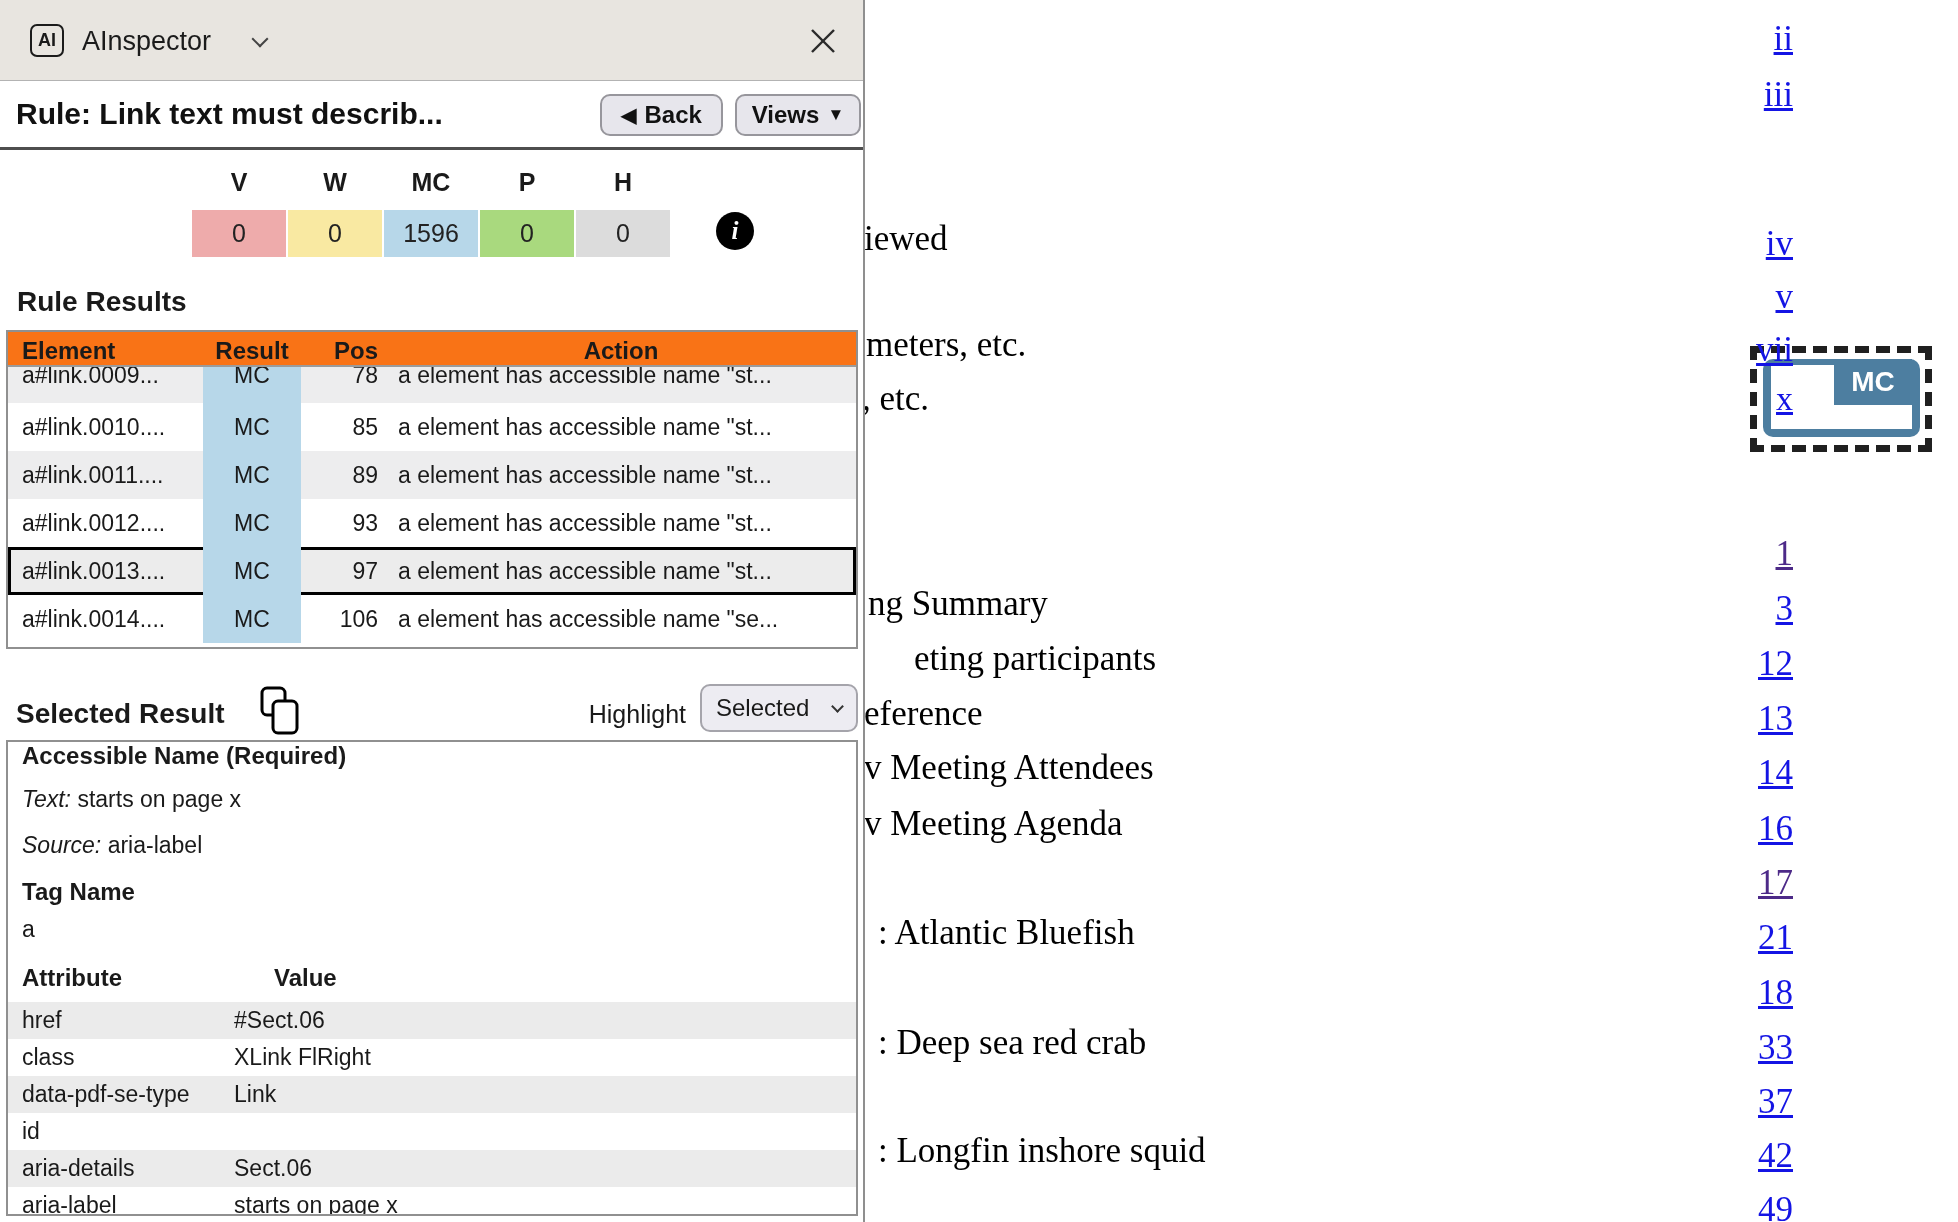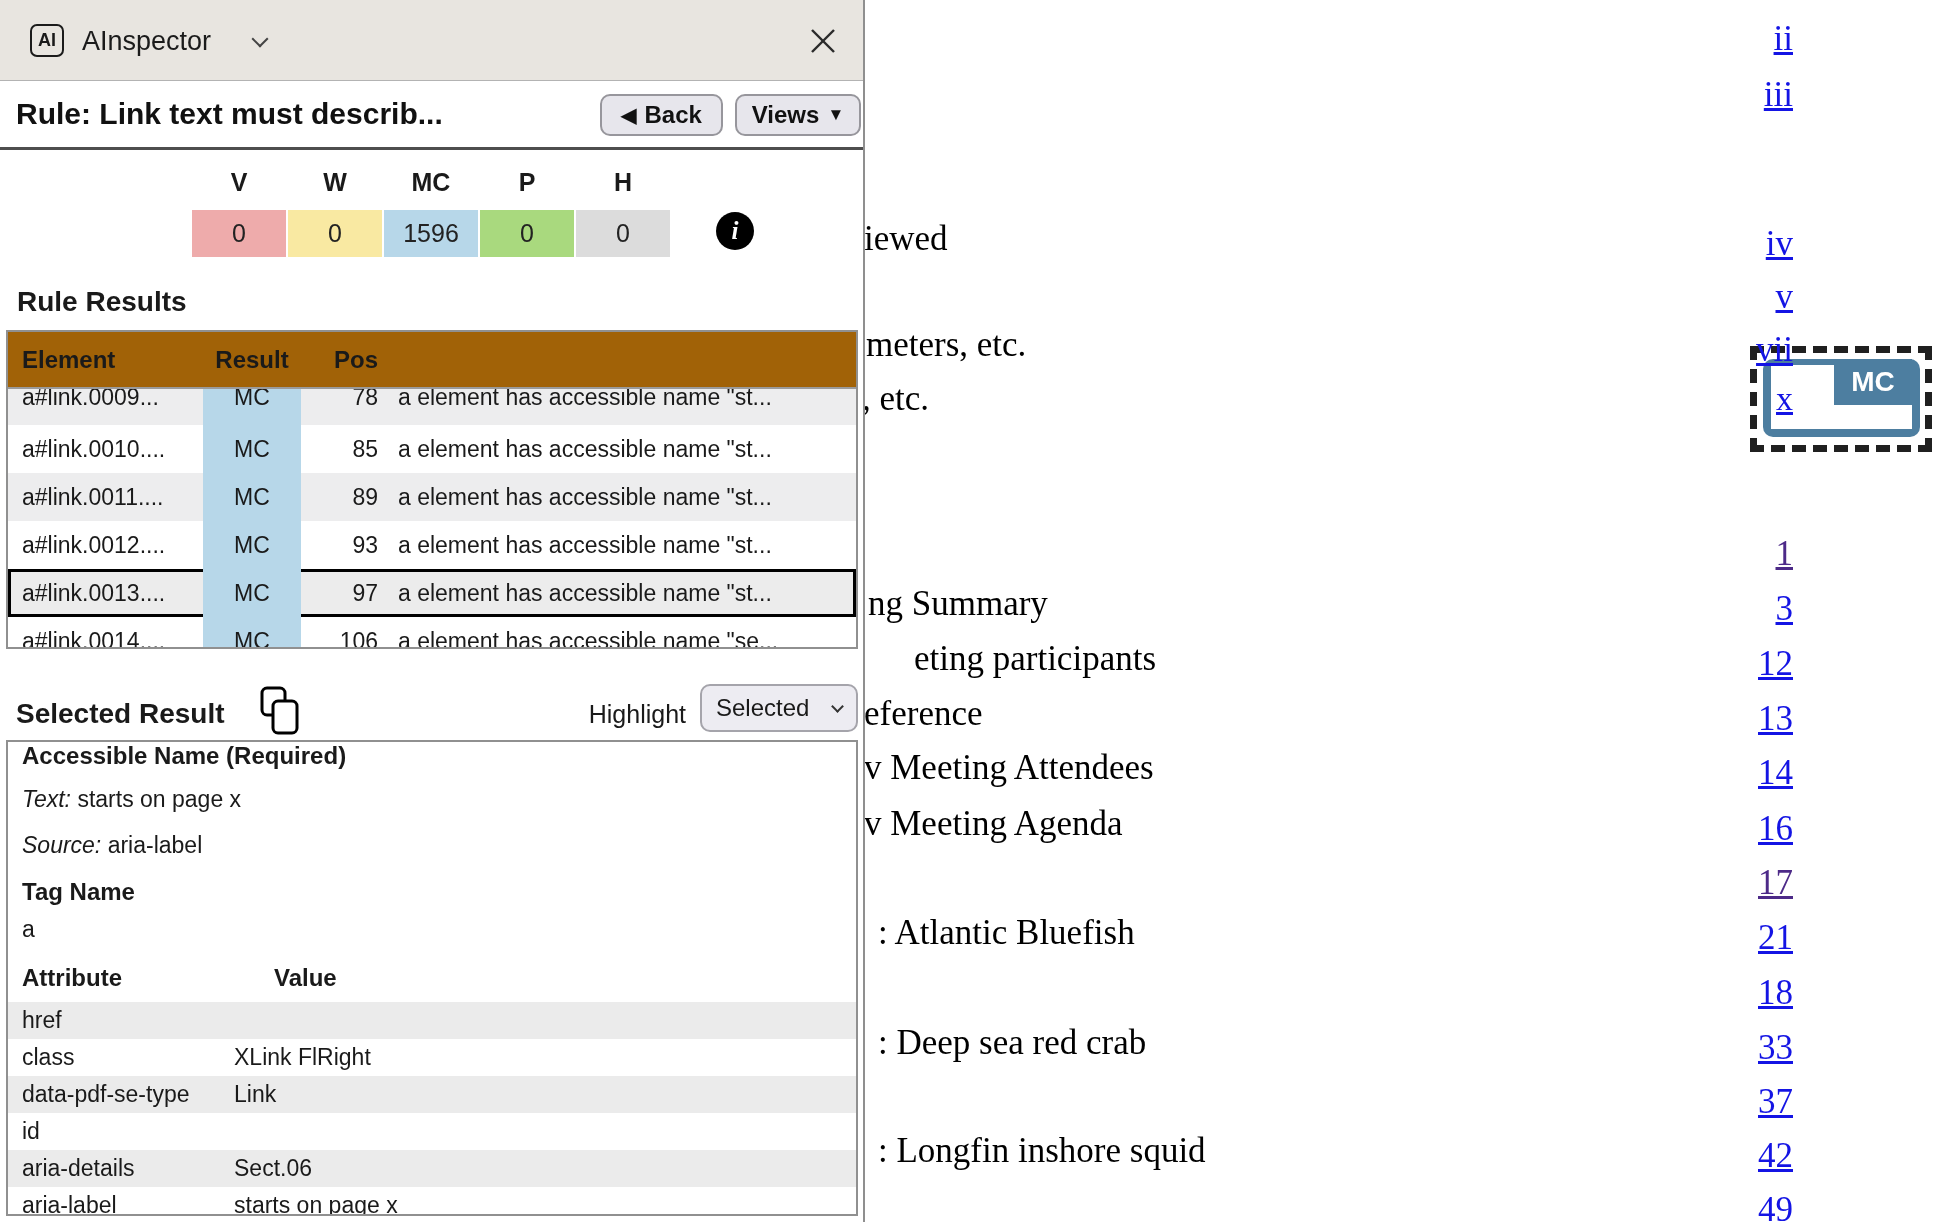--- a/index.html
+++ b/index.html
@@ -60,22 +60,22 @@
   .info-icon { position:absolute; left:716px; top:212px; width:38px; height:38px;
                border-radius:50%; background:#000; color:#fff; display:flex;
                align-items:center; justify-content:center;
                font-family:"Liberation Serif",serif; font-style:italic;
                font-weight:bold; font-size:25px; }
 
   .rr-heading { position:absolute; left:17px; top:286px; font-size:28px; font-weight:bold; }
 
   .rtable { position:absolute; left:6px; top:330px; width:852px; height:319px;
             border:2px solid #909090; background:#fff; overflow:hidden; }
-  .rhead { display:flex; height:57px; align-items:center; font-weight:bold;
-           font-size:24px; border-bottom:2px solid #9b9b9b; background:#a16207;
+  .rhead { display:flex; height:35px; align-items:flex-end; font-weight:bold;
+           font-size:24px; border-bottom:2px solid #9b9b9b; background:#f97316;
            position:relative; z-index:2; }
   .c-el  { width:195px; padding-left:14px; }
   .c-res { width:98px;  text-align:center; }
   .c-pos { width:85px;  text-align:right; padding-right:8px; }
   .c-act { flex:1; padding-left:12px; white-space:nowrap; overflow:hidden; }
   .rhead .c-act { text-align:center; padding-left:0; }
   .rrow { position:relative; height:48px; font-size:23px; background:#fff; }
   .rrow.zeb { background:#ededee; }
   .rrow.selected { background:#ececec; box-shadow:inset 0 0 0 3px #000; }
   .rrow.clipped { height:36px; overflow:hidden; }
@@ -237,20 +237,21 @@
       </div>
     <div class="info-icon">i</div>
 
     <div class="rr-heading">Rule Results</div>
 
     <div class="rtable">
       <div class="rhead">
         <span class="c-el">Element</span>
         <span class="c-res">Result</span>
         <span class="c-pos">Pos</span>
+        <span class="c-act">Action</span>
       </div>
       <div>
 
           <div class="rrow zeb clipped">
             <div class="stripe"></div>
             <div class="rowinner">
               <span class="c-el">a#link.0009...</span>
               <span class="c-res">MC</span>
               <span class="c-pos">78</span>
               <span class="c-act">a element has accessible name "st...</span>
@@ -336,20 +337,21 @@
       <div class="d-abs" style="top:174px">a</div>
 
       <div class="attr-head">
         <span class="a-name">Attribute</span>
         <span class="a-val">Value</span>
       </div>
       <div>
 
           <div class="attr-row zeb" style="top: 260px;">
             <span class="a-name">href</span>
+            <span class="a-val">#Sect.06</span>
           </div>
 
           <div class="attr-row" style="top: 297px;">
             <span class="a-name">class</span>
             <span class="a-val">XLink FlRight</span>
           </div>
 
           <div class="attr-row zeb" style="top: 334px;">
             <span class="a-name">data-pdf-se-type</span>
             <span class="a-val">Link</span>

